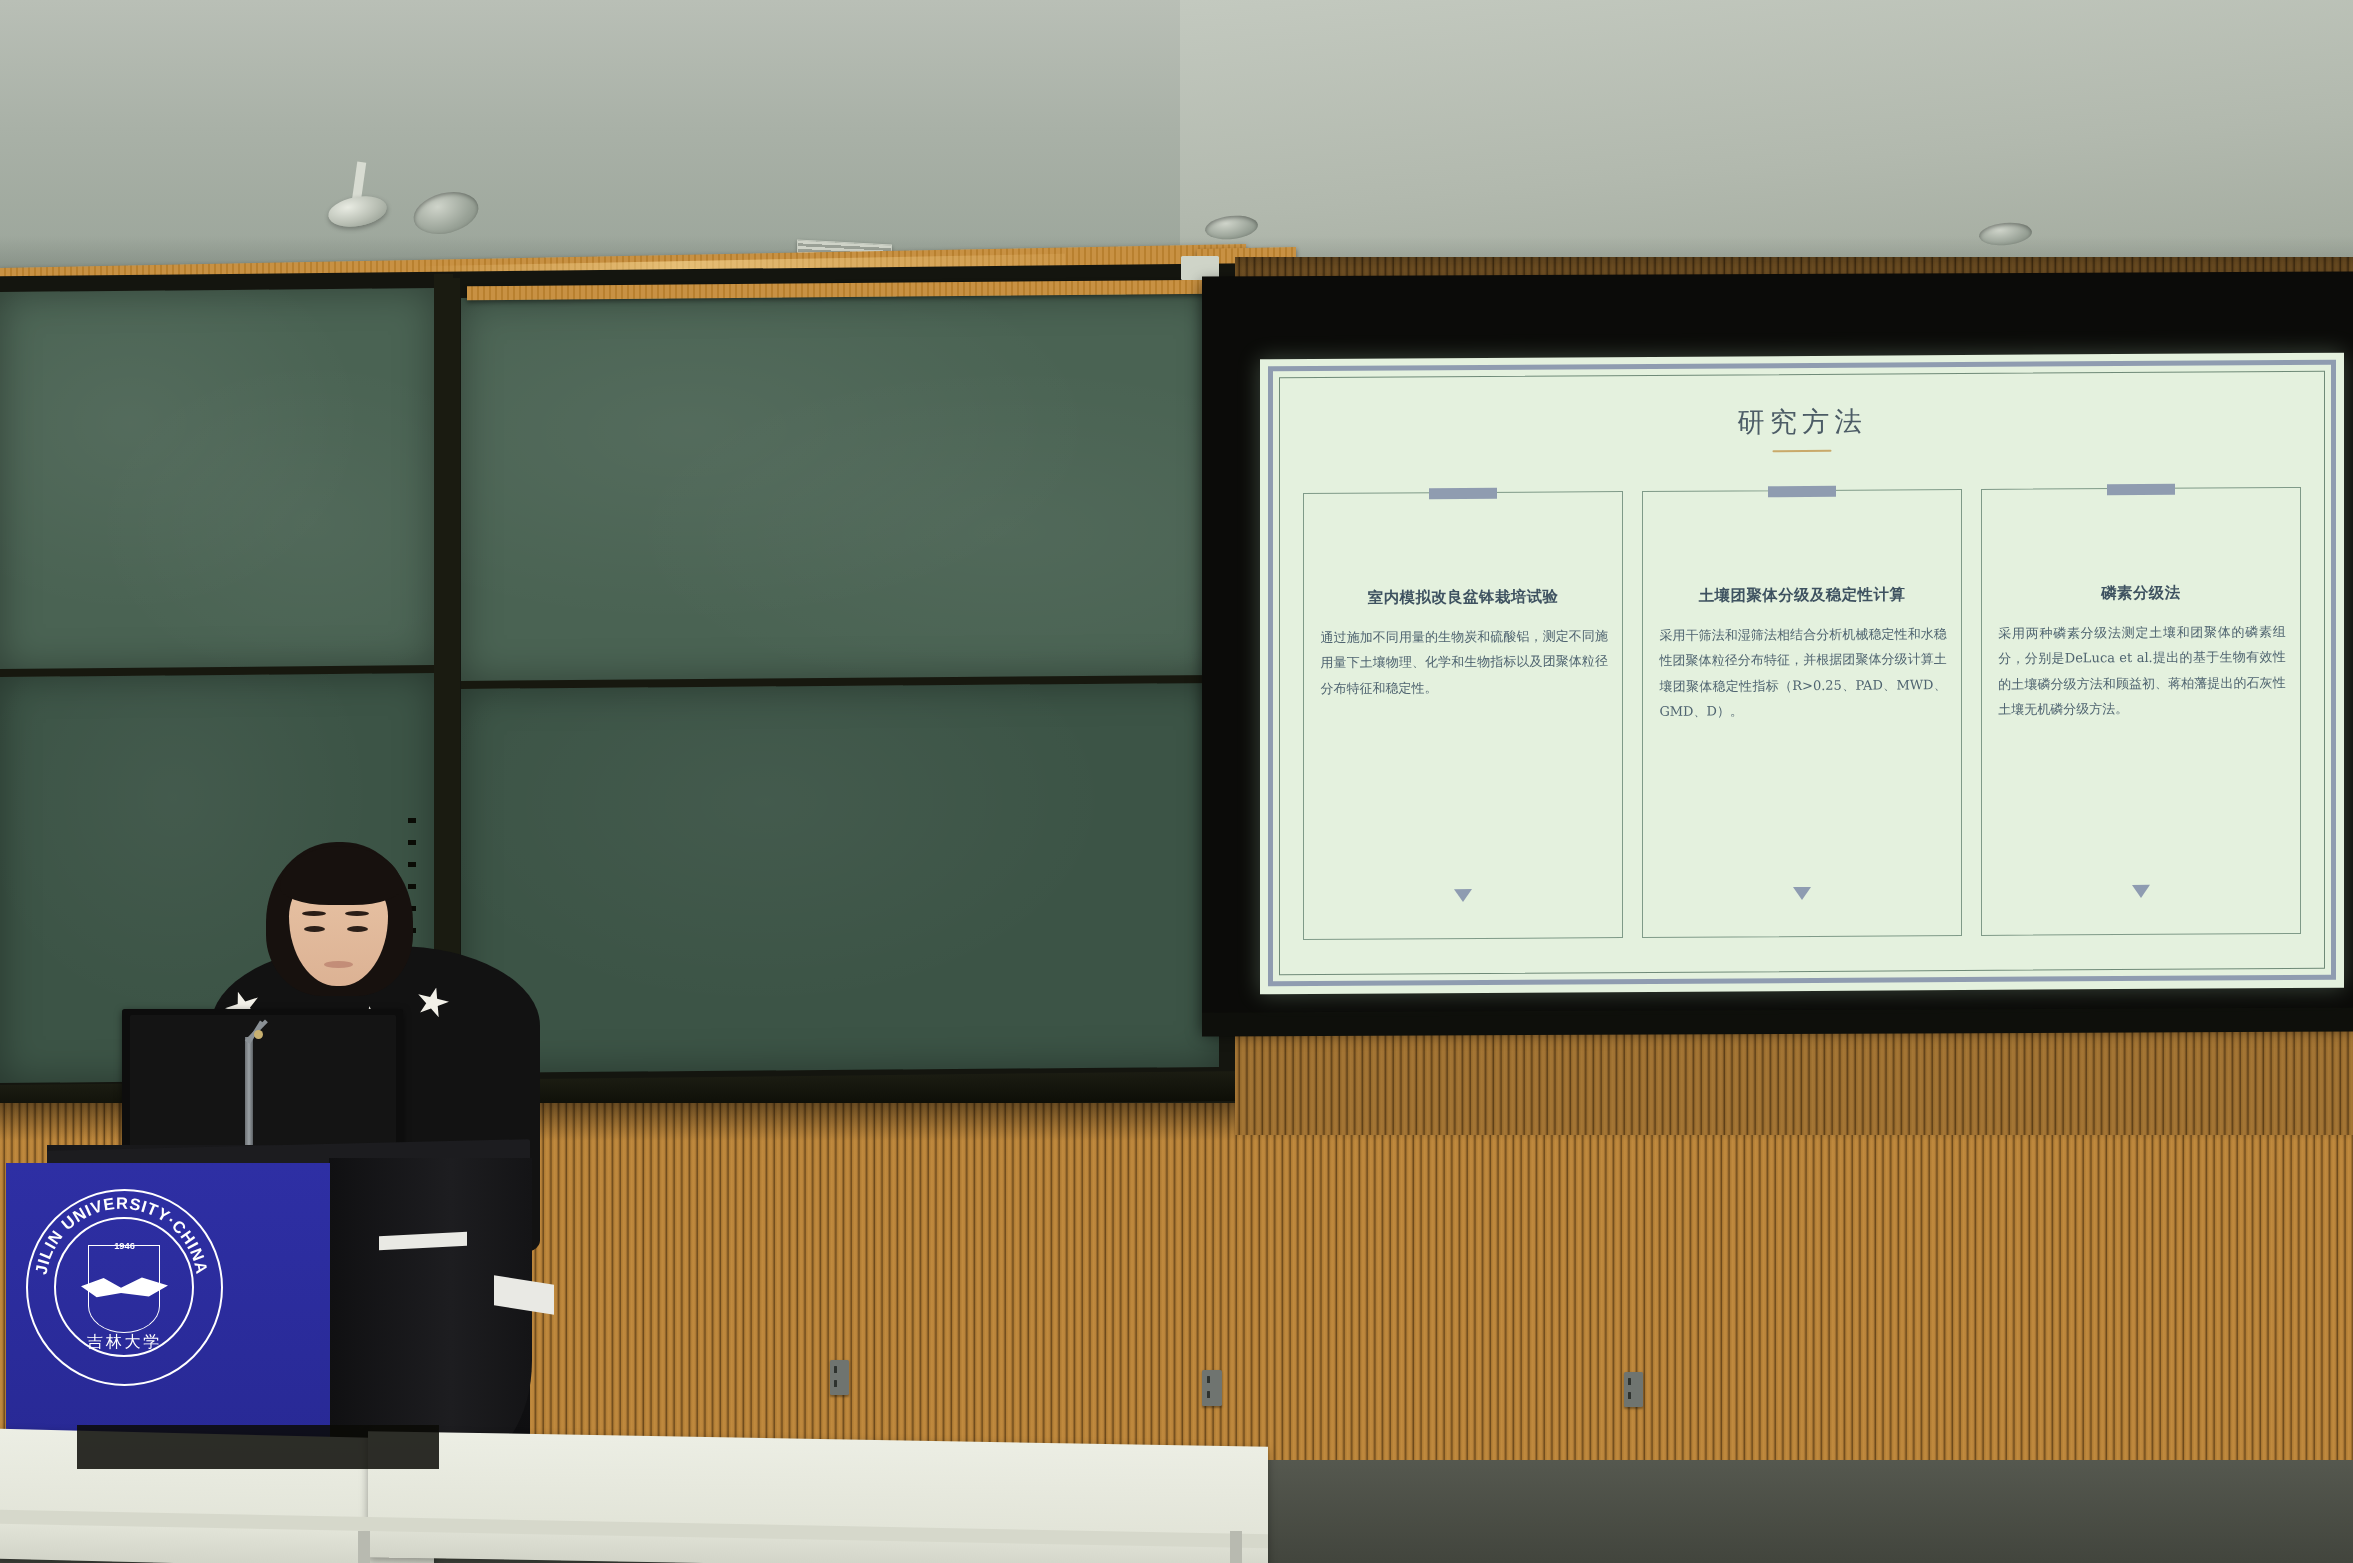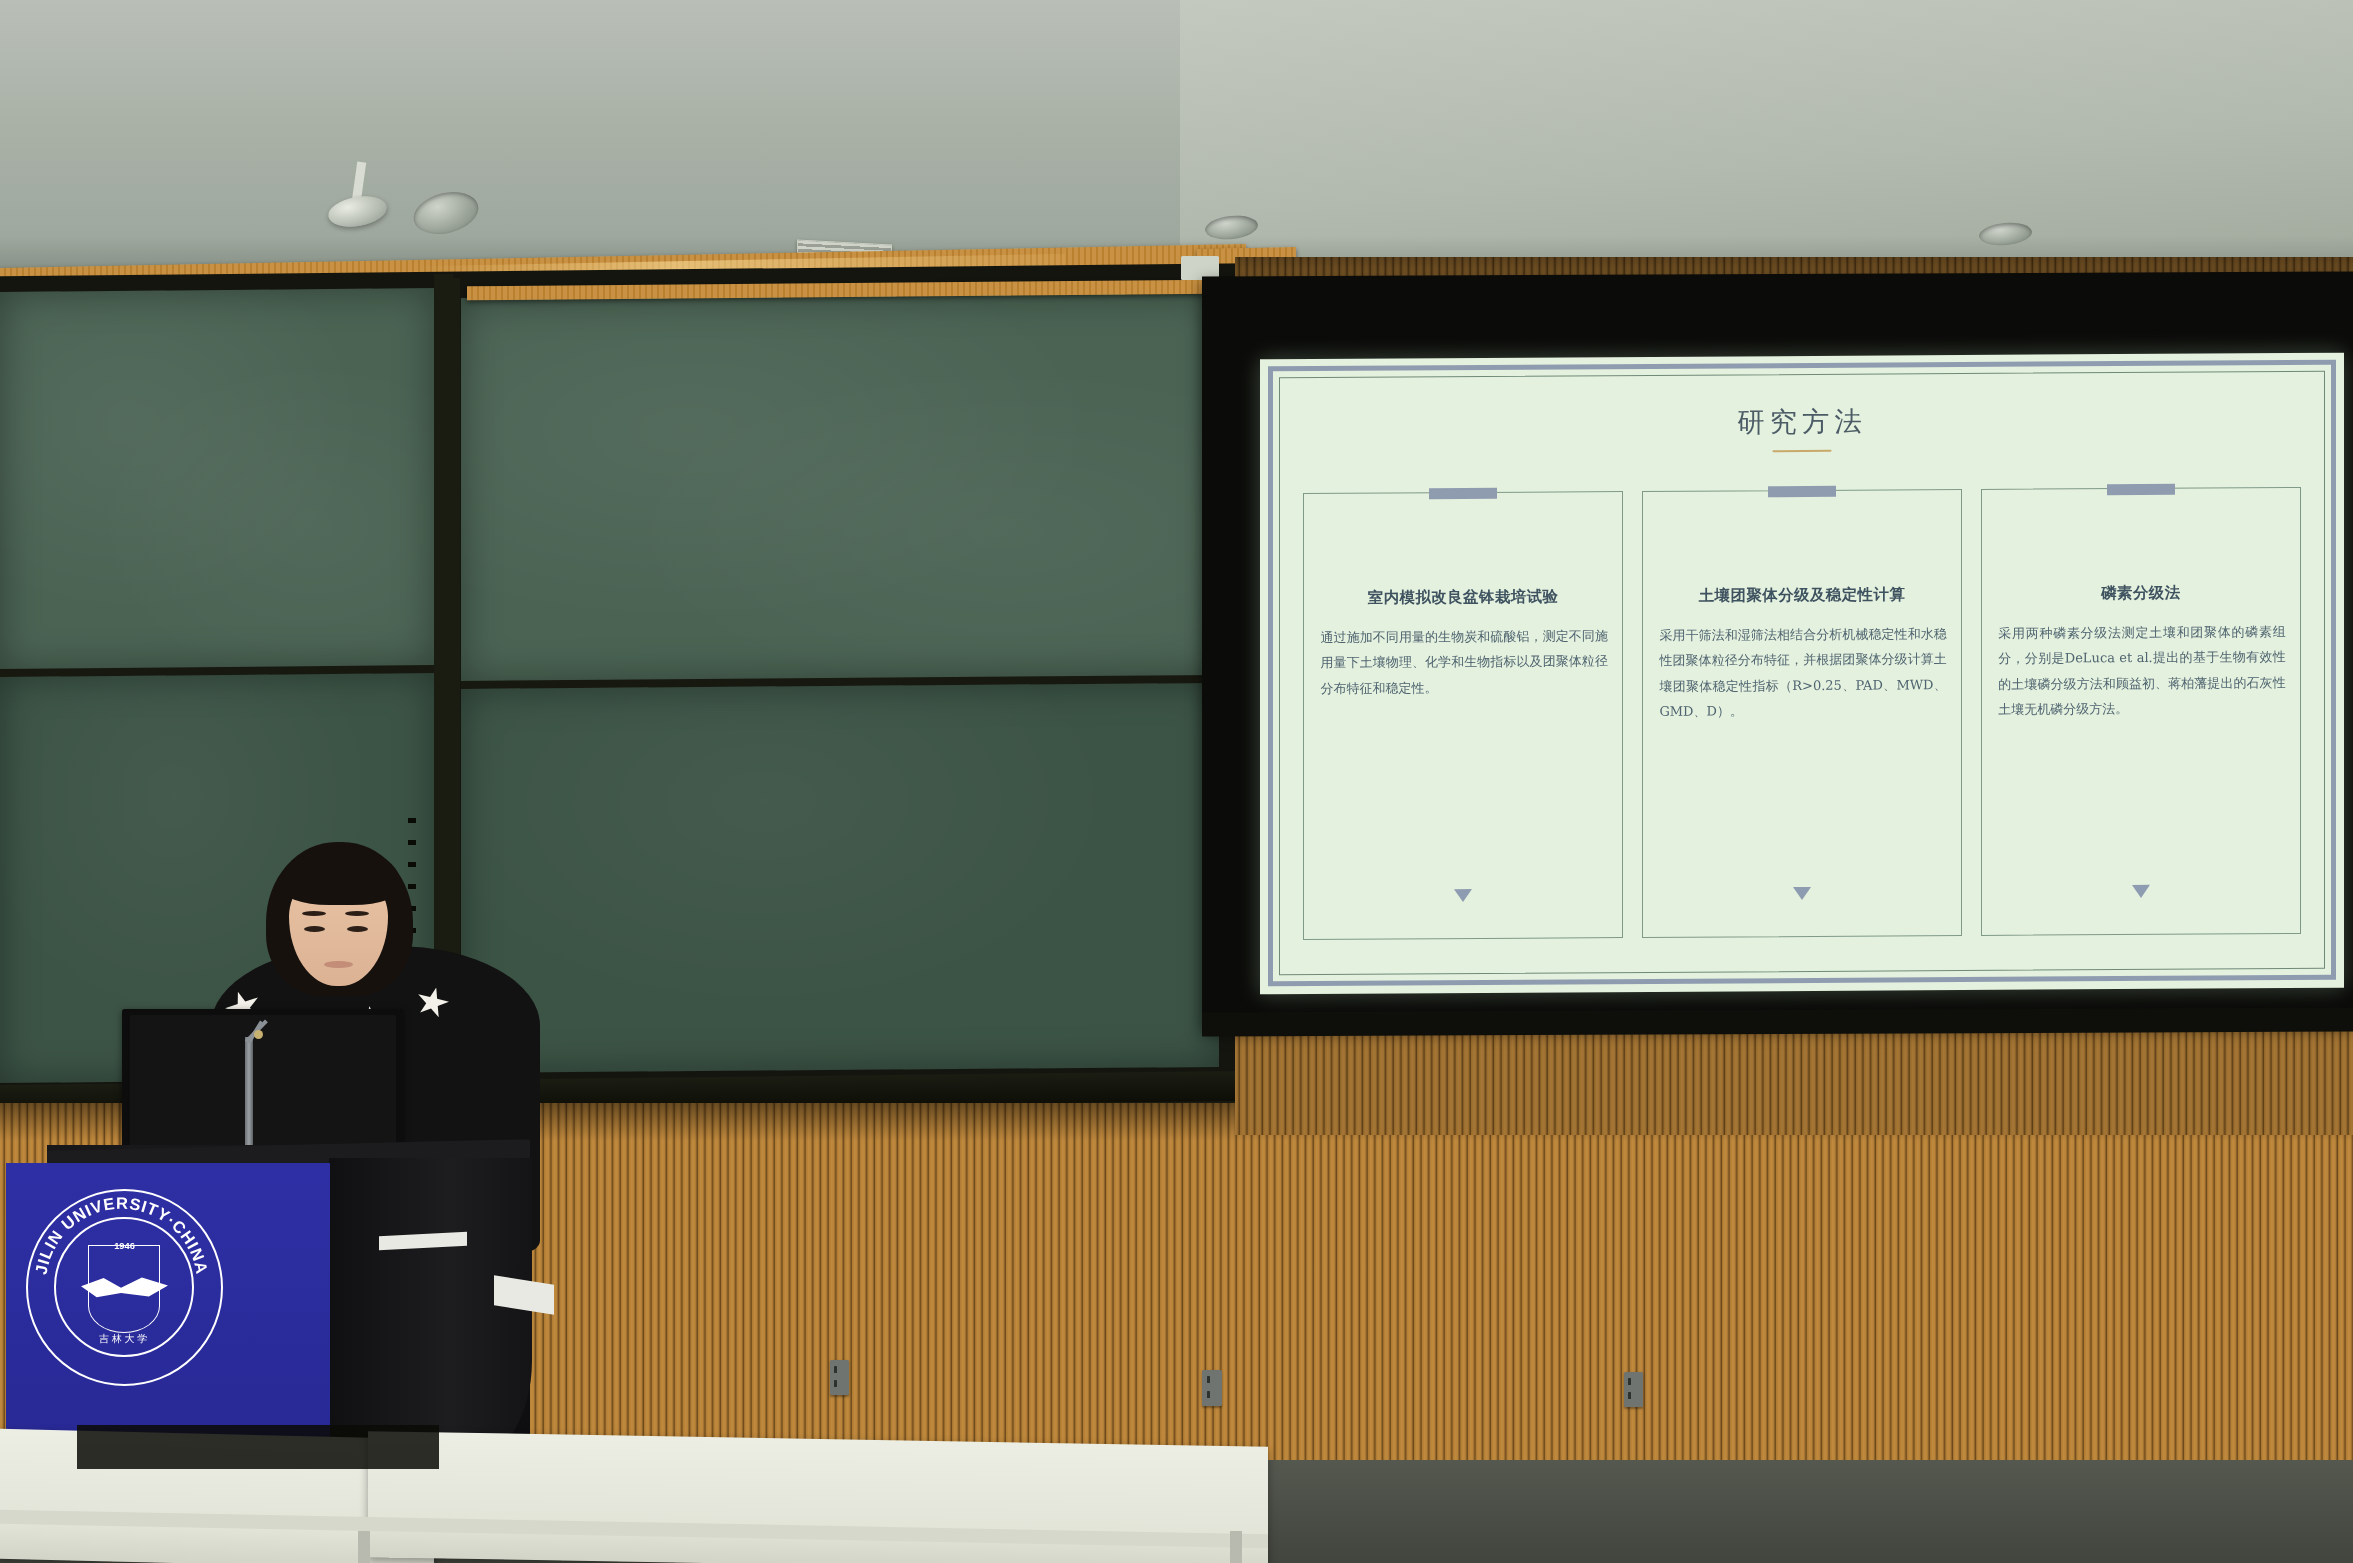--- a/index.html
+++ b/index.html
@@ -176,21 +176,21 @@
   }
   .seal-inner{position:absolute;border-radius:50%;border:2.2px solid #fff;}
   .seal-year{position:absolute;left:50%;top:26%;transform:translateX(-50%);
     font-size:9.3px;font-weight:700;color:#fff;font-family:"Liberation Sans",sans-serif;}
   .seal-shield{position:absolute;border:1.6px solid #fff;border-bottom:none;}
   .seal-bowl{position:absolute;border:1.6px solid #fff;border-top:none;
     border-radius:0 0 50% 50%;}
   .seal-bird{position:absolute;background:#fff;
     clip-path:polygon(0% 42%,26% 18%,46% 46%,70% 16%,100% 40%,78% 72%,46% 62%,18% 74%);}
   .seal-cn{position:absolute;left:50%;transform:translateX(-50%);
-    font-size:10px;color:#fff;letter-spacing:2.7px;
+    font-size:16px;color:#fff;letter-spacing:2.7px;
     font-family:Liberation Sans, sans-serif;}
 
   .desk{position:absolute;background:linear-gradient(180deg,#eceee4 0%,#e2e4d8 72%,#d2d4c8 100%);
     box-shadow:0 3.3px 8.8px rgba(0,0,0,.35);}
   .desk-edge{position:absolute;background:#d6d8cb;}
   .desk-leg{position:absolute;background:#b8bab0;}
   .floor{position:absolute;background:linear-gradient(180deg,#55584f 0%,#42453d 100%);}
 
   .outlet{position:absolute;background:#6f7470;border-radius:1.6px;
     box-shadow:0 1.1px 2.2px rgba(0,0,0,.35);}

